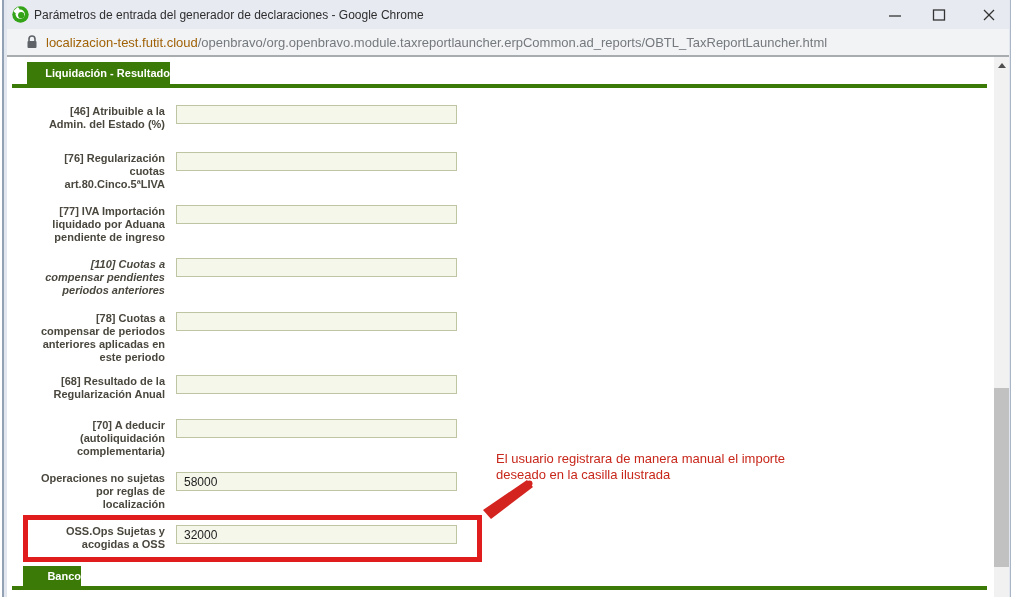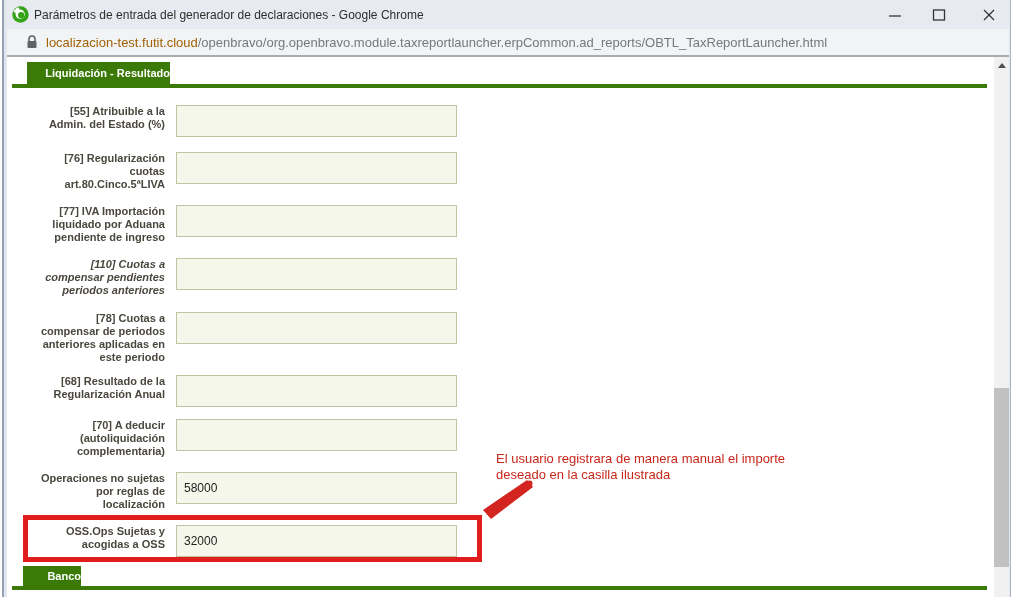--- a/index.html
+++ b/index.html
@@ -33,21 +33,21 @@
   .section-tab{position:absolute;background:var(--green,#3c7a08);color:#fff;
     font-weight:bold;font-size:11px;text-align:right;}
   .tab-top{left:27px;top:62px;width:143px;height:22px;line-height:23px;}
   .tab-bottom{left:23px;top:566px;width:58px;height:20px;line-height:21px;}
   .green-rule{position:absolute;left:12px;width:975px;height:4px;background:var(--green,#3c7a08);}
   .rule-top{top:84px;} .rule-bottom{top:586px;}
   
   .field-label{position:absolute;left:12px;width:153px;text-align:right;
     font-size:11px;font-weight:bold;color:var(--label,#4a473e);line-height:13px;
     white-space:pre-line;}
-  .field-input{position:absolute;left:176px;width:281px;height:32px;box-sizing:border-box;
+  .field-input{position:absolute;left:176px;width:281px;height:19px;box-sizing:border-box;
     background:var(--fieldbg,#f4f7ea);border:1px solid var(--fieldbr,#bdc5a3);
     font-family:"Liberation Sans",sans-serif;font-size:12px;color:#1d1d1d;
     padding:0 4px 0 7px;outline:none;}
   
   .red-box{position:absolute;left:23px;top:515px;width:459px;height:47px;
     border:5px solid var(--red,#e01c1c);box-sizing:border-box;background:transparent;}
   .annotation-text{position:absolute;left:496px;top:451px;width:390px;
     font-size:13px;line-height:16px;color:#c8271b;white-space:pre-line;}
   .arrow-layer{position:absolute;left:0;top:0;width:1012px;height:597px;pointer-events:none;}
   
@@ -103,21 +103,21 @@
     </span>
     <span class="url-text"><span class="url-domain">localizacion-test.futit.cloud</span><span class="url-path">/openbravo/org.openbravo.module.taxreportlauncher.erpCommon.ad_reports/OBTL_TaxReportLauncher.html</span></span>
   </div>
 
   <div class="content"></div>
 
   <div class="section-tab tab-top">Liquidación - Resultado</div>
   <div class="green-rule rule-top"></div>
 
   <div>
-      <div class="field-label" style="top: 105px;">[55] Atribuible a la
+      <div class="field-label" style="top: 105px;">[46] Atribuible a la
 Admin. del Estado (%)</div>
       <input type="text" class="field-input" style="top: 105px;">
       <div class="field-label" style="top: 152px;">[76] Regularización
 cuotas
 art.80.Cinco.5ªLIVA</div>
       <input type="text" class="field-input" style="top: 152px;">
       <div class="field-label" style="top: 205px;">[77] IVA Importación
 liquidado por Aduana
 pendiente de ingreso</div>
       <input type="text" class="field-input" style="top: 205px;">

